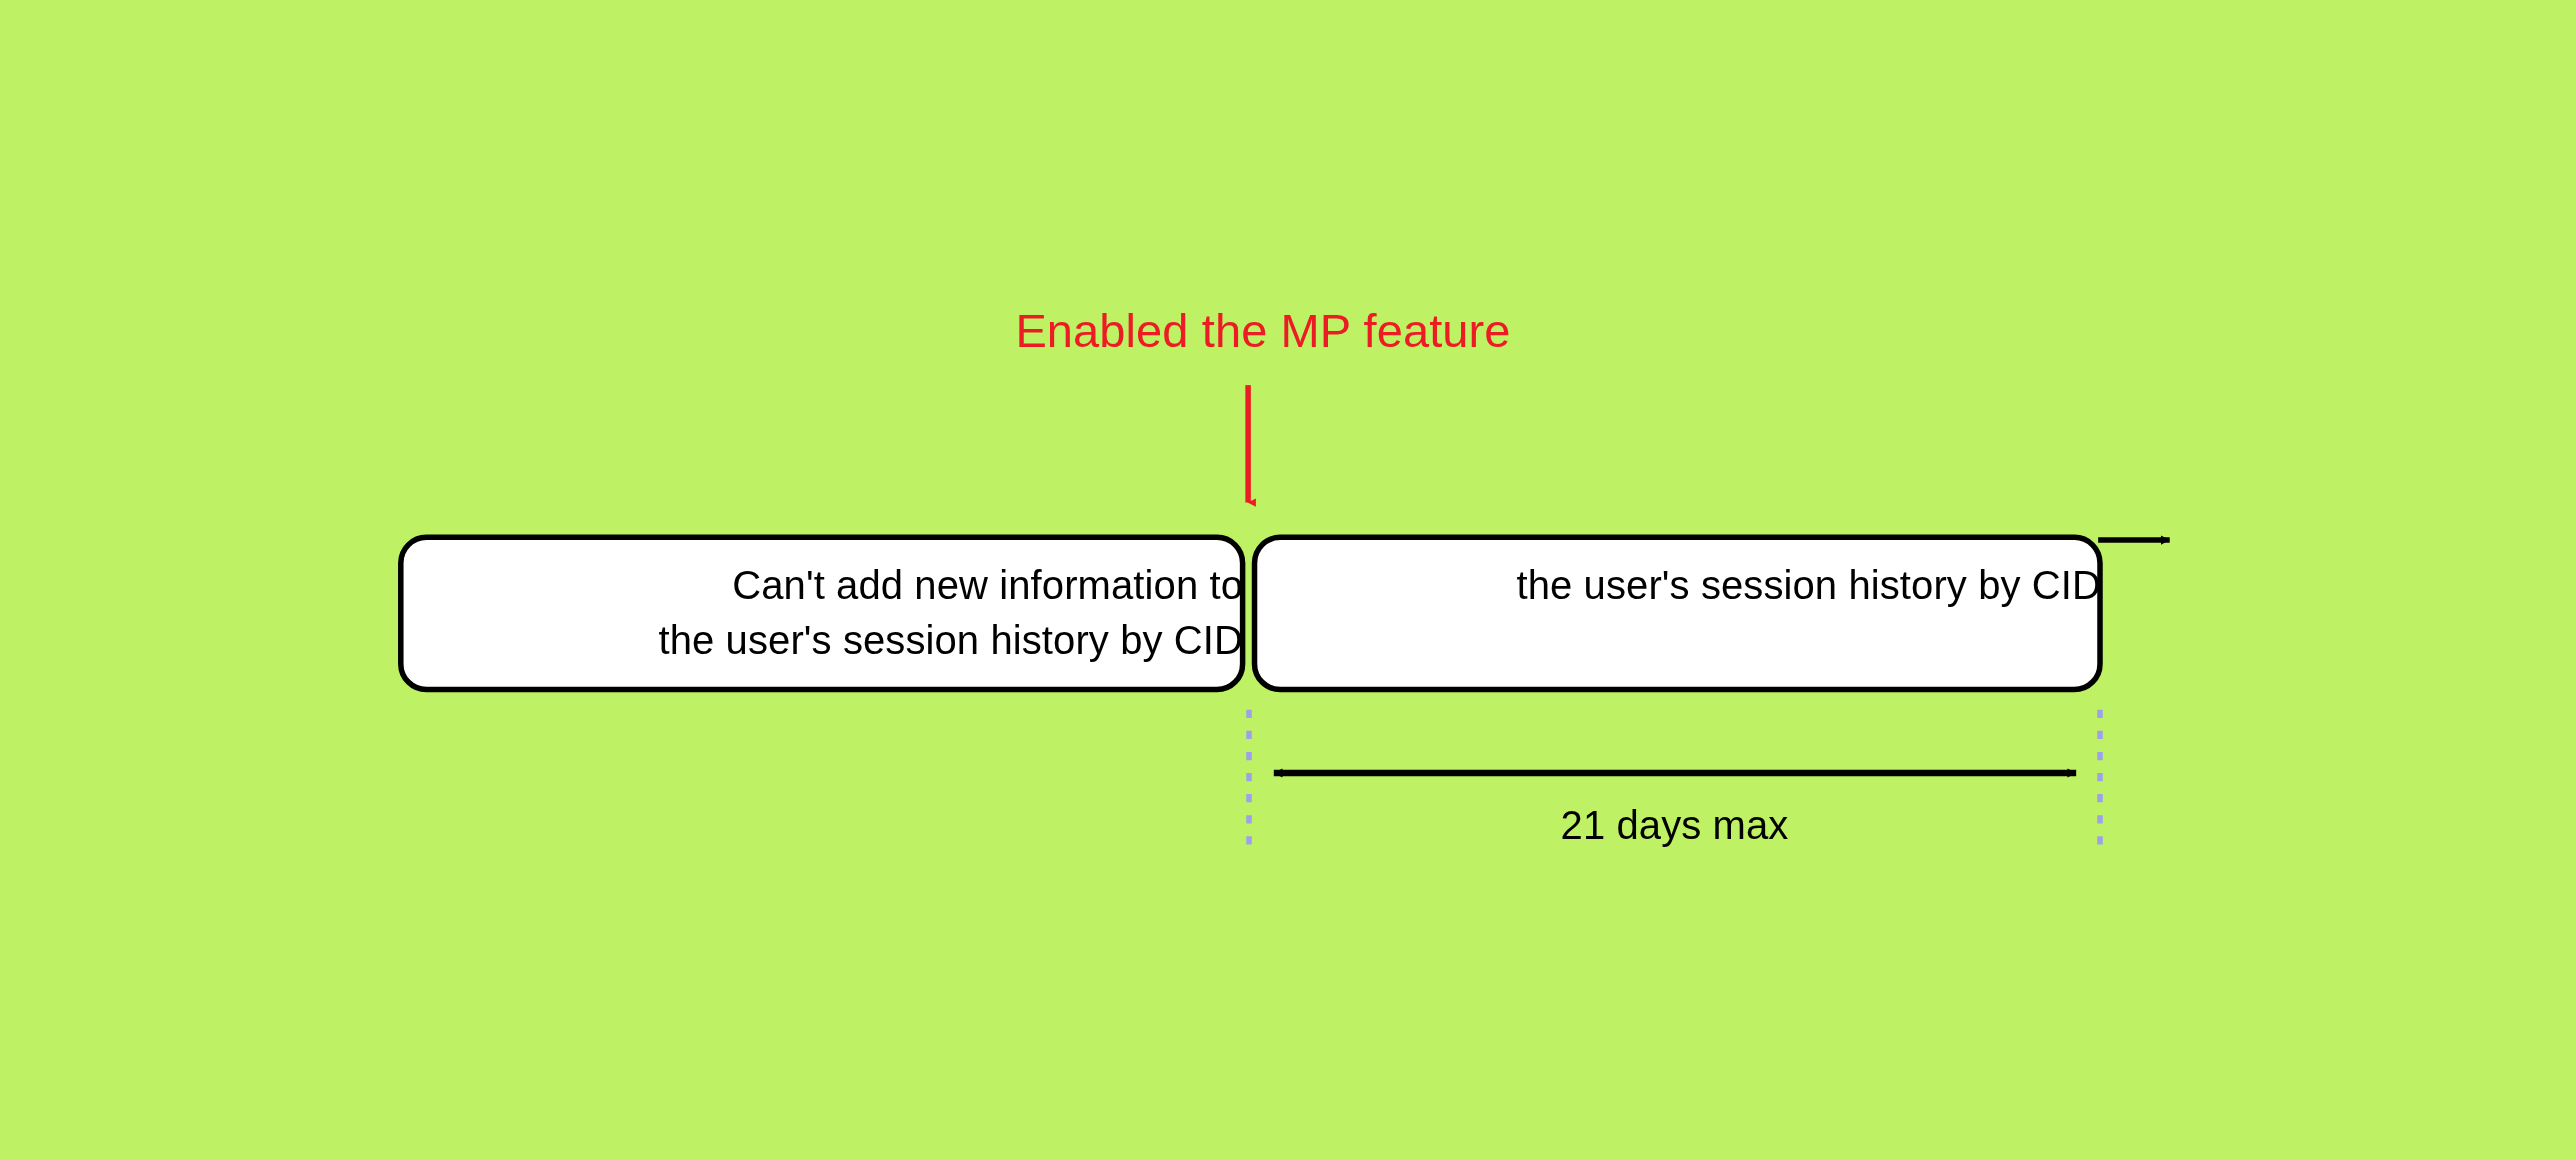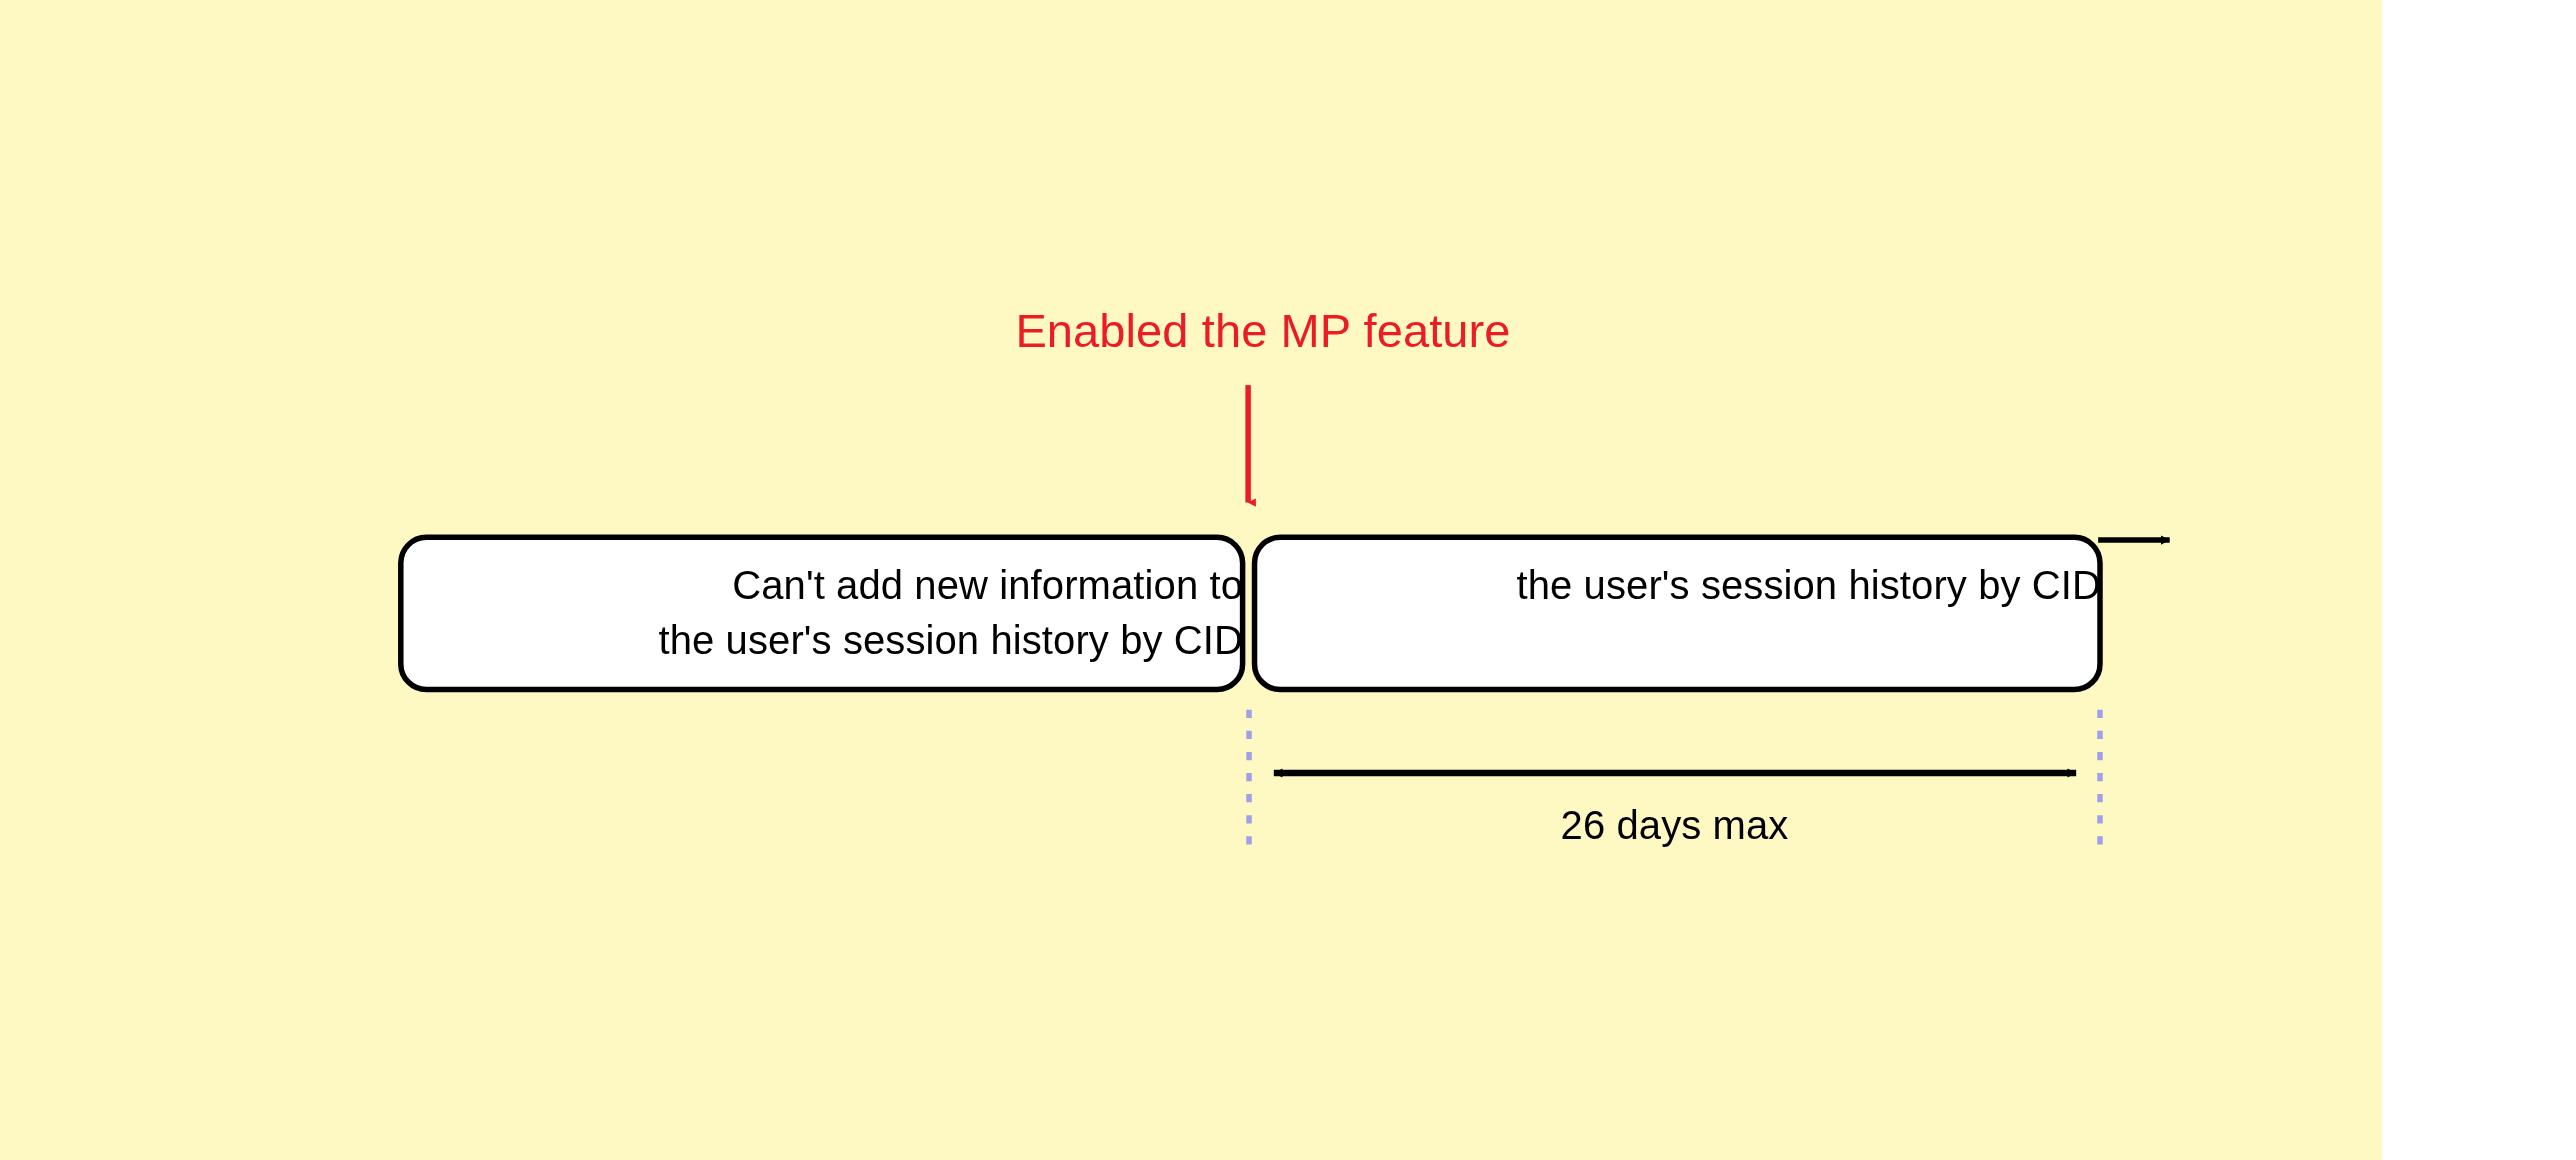--- a/index.html
+++ b/index.html
@@ -6,23 +6,23 @@
     margin: 0;
     padding: 0;
     background: #ffffff;
   }
   body {
     font-family: "Liberation Sans", sans-serif;
     -webkit-font-smoothing: antialiased;
   }
   #canvas {
     position: relative;
-    width: 2382px;
+    width: 2576px;
     height: 1160px;
-    background: #fef9c3;
+    background: #bef264;
     overflow: hidden;
   }
   #diagram-svg {
     position: absolute;
     left: 0;
     top: 0;
     width: 2576px;
     height: 1160px;
   }
 
@@ -111,16 +111,16 @@
 
   <div class="phase-box-text" id="phase-before-text">
     <div>Can't add new information to</div>
     <div>the user's session history by CID</div>
   </div>
 
   <div class="phase-box-text" id="phase-after-text">
     <div>the user's session history by CID</div>
   </div>
 
-  <div class="txt" id="duration-label">26 days max</div>
+  <div class="txt" id="duration-label">21 days max</div>
 
 </div>
 
 
 </body></html>

